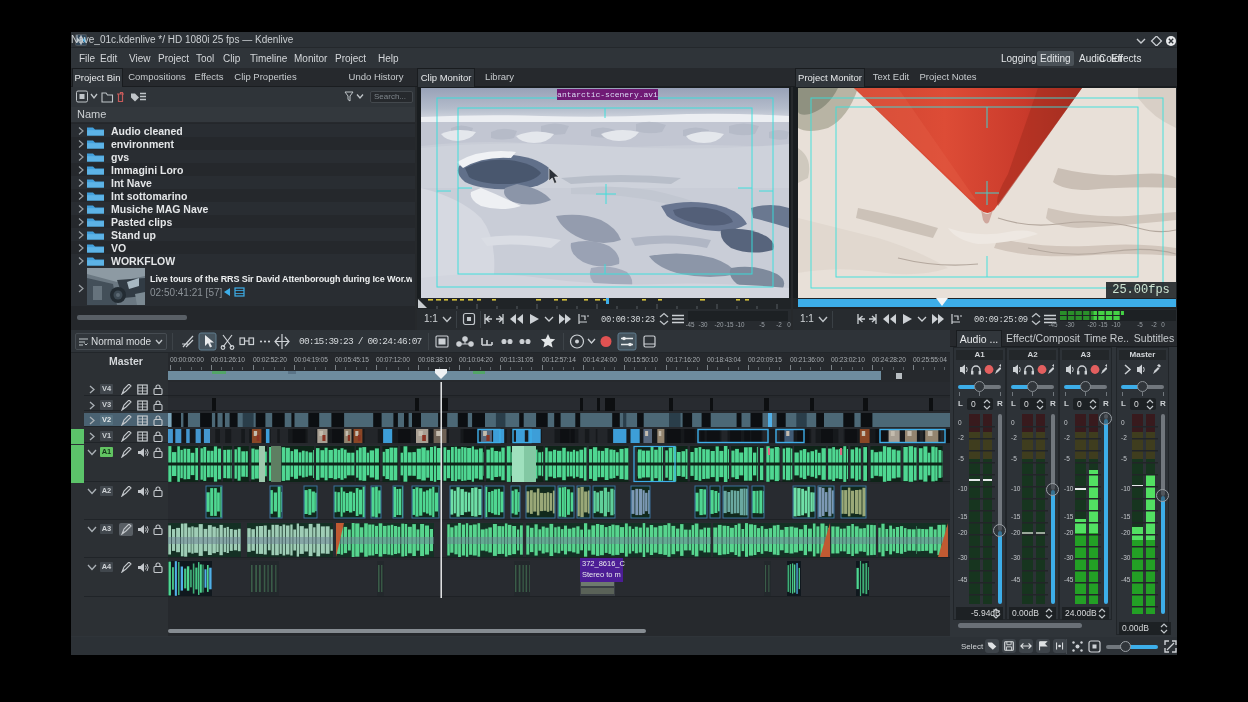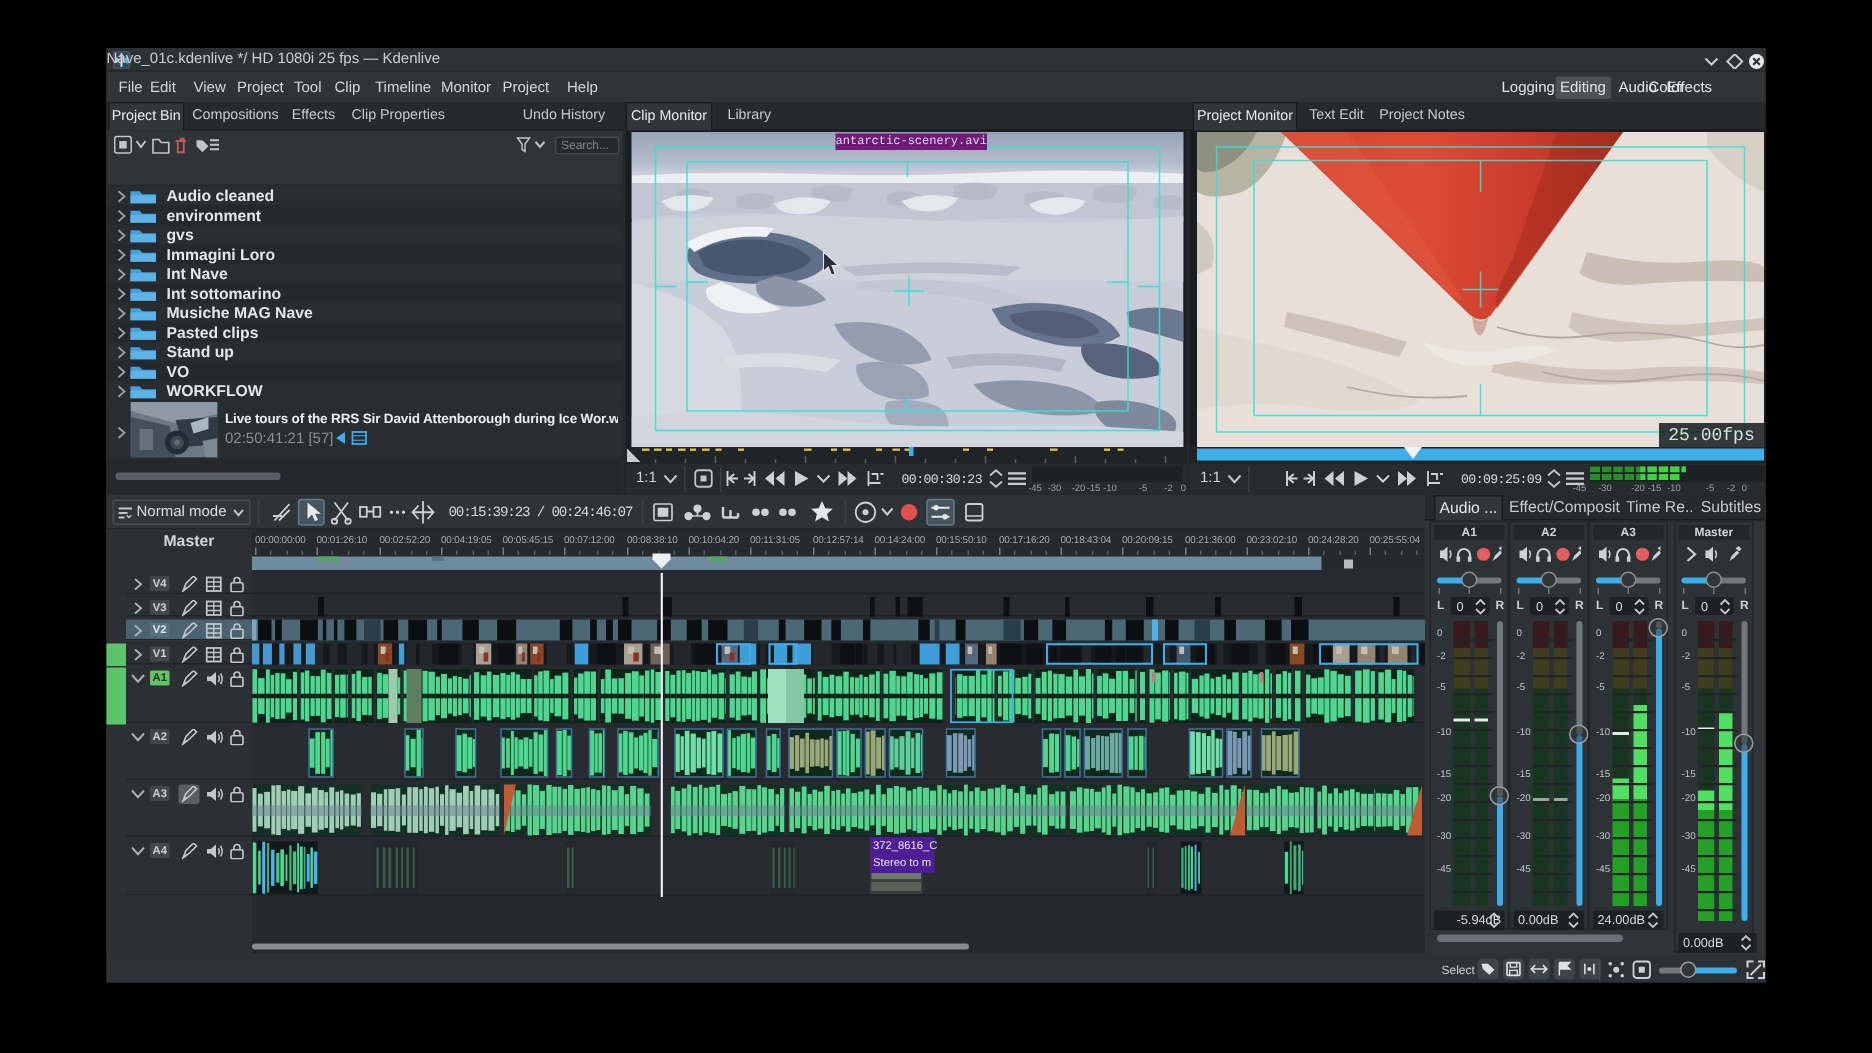--- a/index.html
+++ b/index.html
@@ -58,20 +58,21 @@
 <path d="M26 3 h4 l1.5 2 h5 v7 h-10.5 z" fill="none" stroke="#c0c5c9" stroke-width="1.1"></path>
 <path d="M41 4 h7 M42.5 4 v7.5 h4 v-7.5 M44.5 4 v-1.5 h2 v1.5" stroke="#c65a5a" stroke-width="1.2" fill="none"></path>
 <path d="M55 3.5 h4 l4 4 -4 4 -4-4 z" fill="#c0c5c9"></path>
 <path d="M64 3.5 h8 M64 6.5 h8 M64 9.5 h8" stroke="#c0c5c9" stroke-width="1.3"></path>
 </svg>
     <svg style="position:absolute;left:344px;top:91px;width:20px;height:11px;" viewBox="0 0 20 11">
       <path d="M1 1 h8 l-3 4 v5 l-2-1.5 v-3.5 z" fill="none" stroke="#c0c5c9"></path>
       <path d="M13 3.5 L16 7 L19 3.5" stroke="#c0c5c9" stroke-width="1.3" fill="none"></path>
     </svg>
     <div class="" style="position:absolute;left:370px;top:91px;width:43px;height:12px;background:#26292d;border:1px solid #43484d;border-radius:2px;font-size:8px;line-height:10px;color:#7f868c;padding-left:3px;">Search...</div>
+    <div class="" style="position:absolute;left:71px;top:107px;width:344px;height:16px;background:#33383d;border-bottom:1px solid #26292d;font-size:11px;line-height:15px;color:#ccd0d3;padding-left:6px;">Name</div>
     <div class="" style="position:absolute;left:71px;top:123px;width:344px;height:207px;background:#24272b;"></div>
     <div class="" style="position:absolute;left:71px;top:124px;width:344px;height:13px;background:#292d32;"></div>
     <svg style="position:absolute;left:77px;top:126px;width:28px;height:10px;" viewBox="0 0 28 10">
       <path d="M2 1.5 L6 5 L2 8.5" stroke="#9aa0a5" stroke-width="1.2" fill="none"></path>
       <path d="M10 1.5 h6 l2 2 h9 v6 h-17 z" fill="#42a0dc"></path>
       <rect x="10" y="4.2" width="17" height="5.3" fill="#5db3e6"></rect>
     </svg>
     <div class="" style="position:absolute;left:111px;top:125px;width:230px;height:12px;font-size:10.5px;font-weight:bold;line-height:12px;color:#e4e6e8;">Audio cleaned</div>
     <div class="" style="position:absolute;left:71px;top:137px;width:344px;height:13px;background:#25282c;"></div>
     <svg style="position:absolute;left:77px;top:139px;width:28px;height:10px;" viewBox="0 0 28 10">

